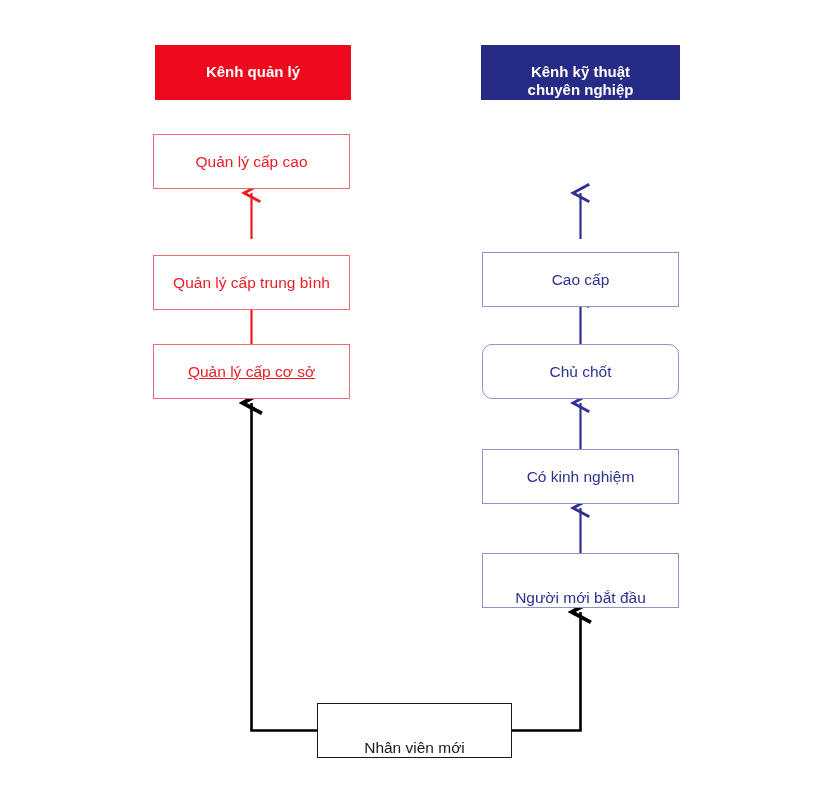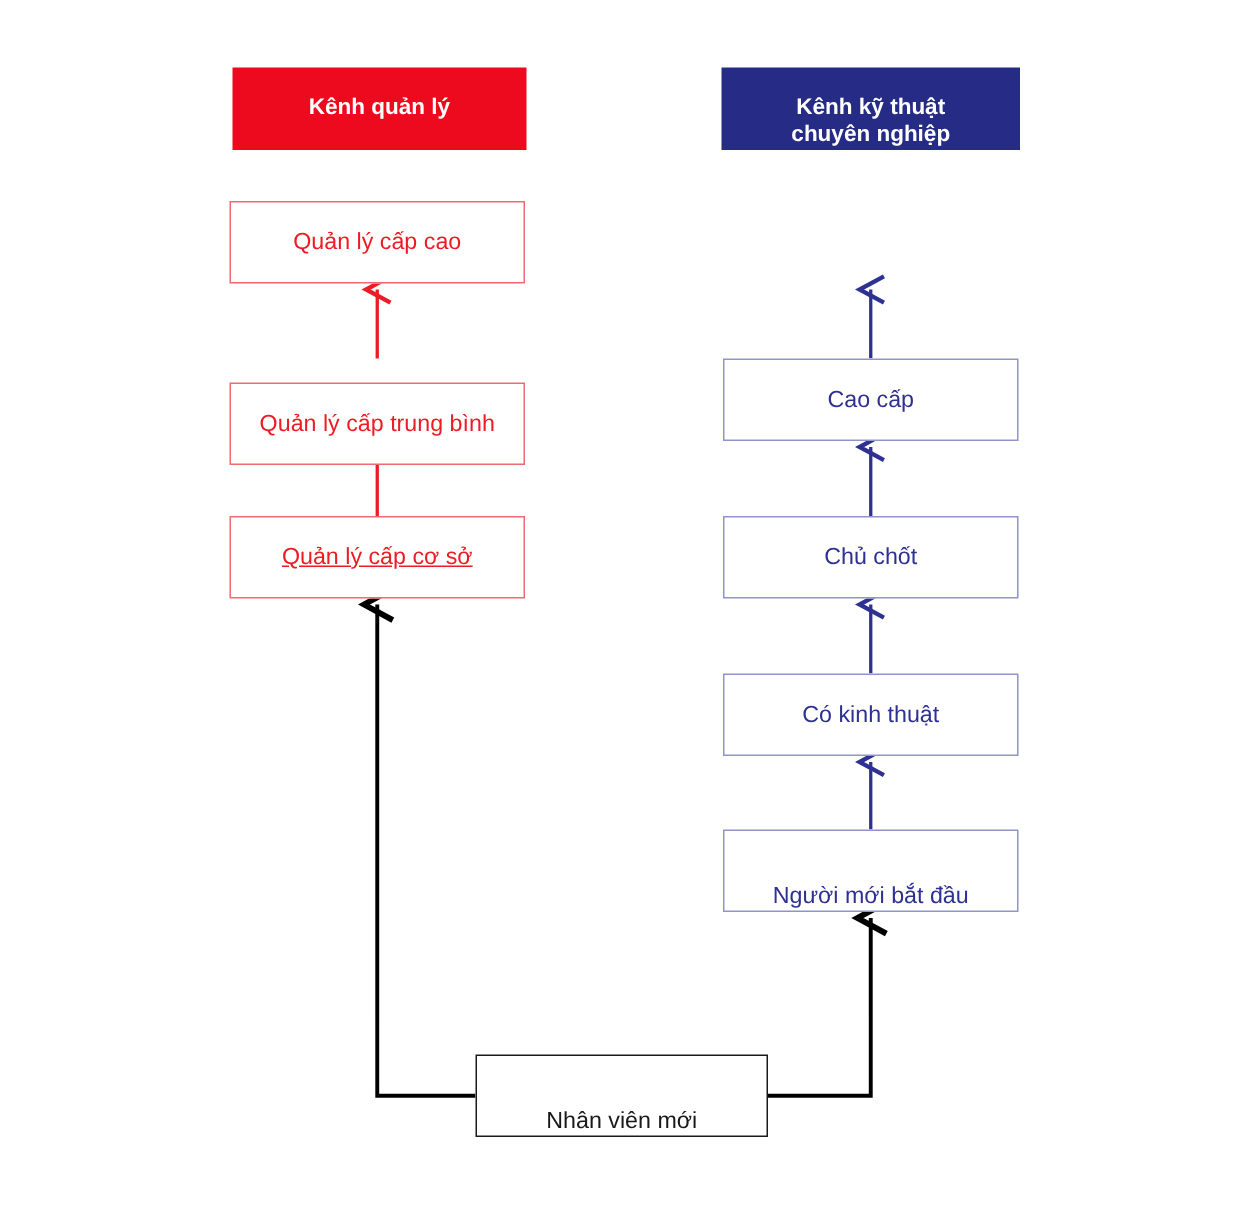--- a/index.html
+++ b/index.html
@@ -128,30 +128,30 @@
 
   <div class="node box-mgmt" style="left:153px; top:239px; width:197px; height:55px;margin-top:16px;">
     <span>Quản lý cấp trung bình</span>
   </div>
 
   <div class="node box-mgmt" style="left:153px; top:344px; width:197px; height:55px;text-decoration:underline;">
     <span>Quản lý cấp cơ sở</span>
   </div>
 
 
-  <div class="node box-tech" style="left:482px; top:239px; width:197px; height:55px;">
+  <div class="node box-tech" style="left:482px; top:252px; width:197px; height:55px;">
     <span>Cao cấp</span>
   </div>
 
-  <div class="node box-tech" style="left:482px; top:344px; width:197px; height:55px;">
+  <div class="node box-tech" style="left:482px; top:344px; width:197px; height:55px;border-radius:10px;">
     <span>Chủ chốt</span>
   </div>
 
   <div class="node box-tech" style="left:482px; top:449px; width:197px; height:55px;">
-    <span>Có kinh thuật</span>
+    <span>Có kinh nghiệm</span>
   </div>
 
   <div class="node box-tech" style="left:482px; top:553px; width:197px; height:55px;align-items:flex-end;">
     <span>Người mới bắt đầu</span>
   </div>
 
   <div class="node box-entry" style="left:317px; top:703px; width:195px; height:55px;align-items:flex-end;">
     <span>Nhân viên mới</span>
   </div>
 

